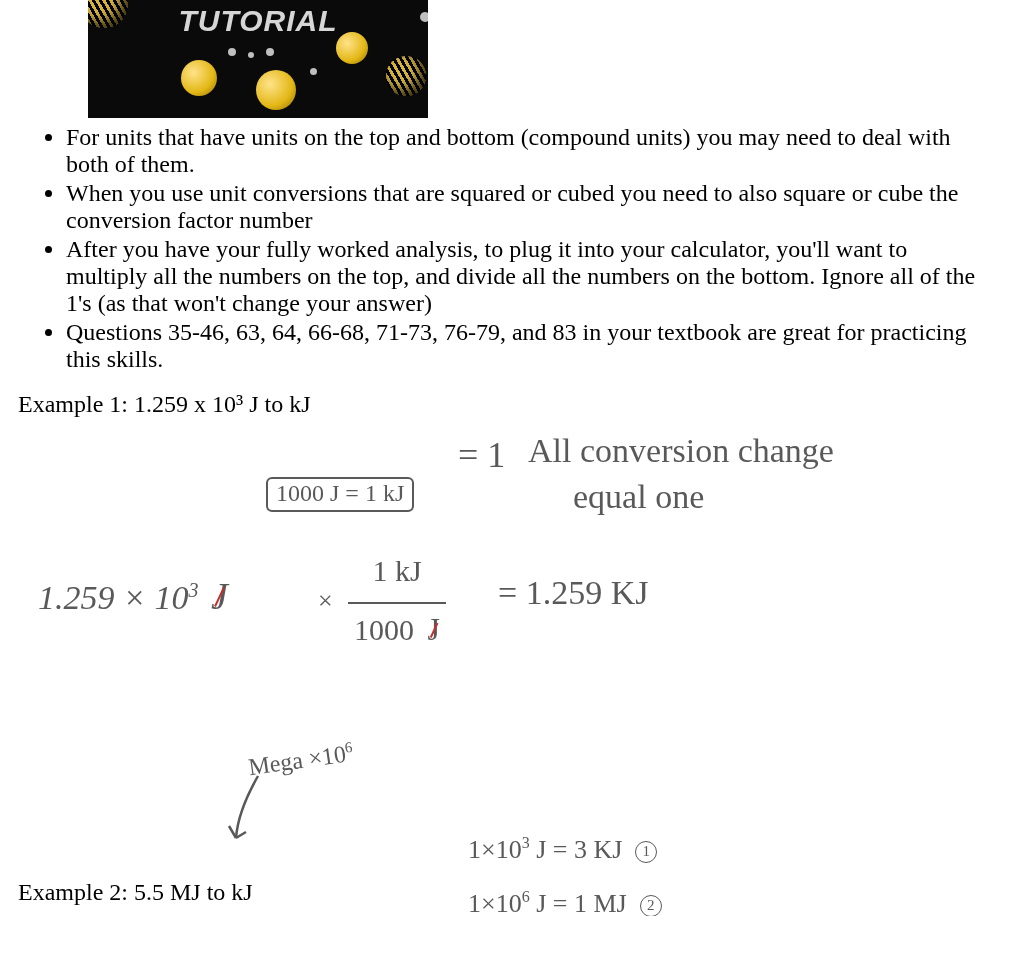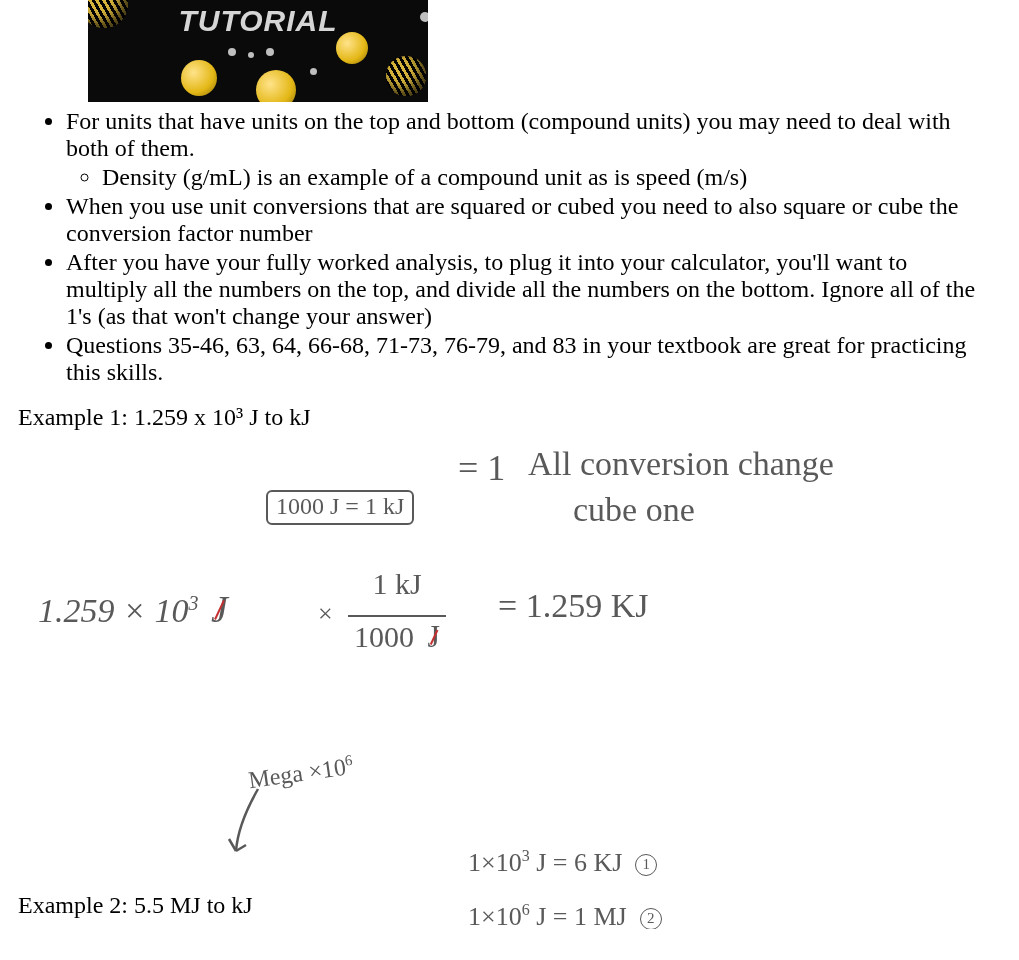--- a/index.html
+++ b/index.html
@@ -8,21 +8,21 @@
     color: #000;
     margin: 0;
     padding: 0 18px 0 18px;
     background: #fff;
     width: 1019px;
     box-sizing: border-box;
   }
   .banner {
     background: #0a0a0a;
     width: 340px;
-    height: 102px;
+    height: 118px;
     margin-left: 70px;
     position: relative;
     margin-bottom: 6px;
     overflow: hidden;
   }
   .banner-title {
     position: absolute;
     top: 4px; left: 0; right: 0;
     text-align: center;
     font-family: 'Arial Black', Arial, sans-serif;
@@ -58,21 +58,21 @@
     border-radius: 6px;
     padding: 1px 8px 3px 8px;
     font-size: 24px;
     display:inline-block;
   }
   .frac {
     display:inline-block; text-align:center; vertical-align:middle;
     line-height: 1;
   }
   .frac .num { display:block; padding: 0 6px 16px 6px; }
-  .frac .den { display:block; padding: 3px 6px 0 6px; border-top:2.5px solid #595959; }
+  .frac .den { display:block; padding: 9px 6px 0 6px; border-top:2.5px solid #595959; }
   .strike { position:relative; display:inline-block; }
   .strike::after {
     content:'';
     position:absolute;
     left:-2px; right:-2px; top:50%;
     border-top:2.5px solid #c43030;
     transform: rotate(-65deg);
   }
   .hw2-area { position: relative; height: 170px; font-family: 'Segoe Script','Comic Sans MS',cursive; }
   .ex2-row { position:absolute; bottom: 10px; left:0; font-family: 'Times New Roman', Times, serif; font-size: 24px; }
@@ -92,39 +92,36 @@
   <div class="wdot" style="left:222px; top:68px;  width:7px;  height:7px;"></div>
   <div class="yball" style="left:248px; top:32px;  width:32px; height:32px;"></div>
   <div class="stripeball" style="left:298px; top:56px;  width:40px; height:40px;"></div>
   <div class="wdot" style="right:-2px; top:12px;  width:10px; height:10px;"></div>
   <div class="banner-title">TUTORIAL</div>
 </div>
 
 <ul class="outer">
   <li>
     <span>For units that have units on the top and bottom (compound units) you may need to deal with both of them.</span>
-    <ul class="inner">
-      <li>Density (g/mL) is an example of a compound unit as is speed (m/s)</li>
-    </ul>
   </li>
   <li>When you use unit conversions that are squared or cubed you need to also square or cube the conversion factor number</li>
   <li>After you have your fully worked analysis, to plug it into your calculator, you'll want to multiply all the numbers on the top, and divide all the numbers on the bottom. Ignore all of the 1's (as that won't change your answer)</li>
   <li>Questions 35-46, 63, 64, 66-68, 71-73, 76-79, and 83 in your textbook are great for practicing this skills.</li>
 </ul>
 
 <div class="example-label">Example 1: 1.259 x 10³ J to kJ</div>
 
 <div class="hw-area">
 
   <span class="hw hwbox" style="left:248px; top:7px;margin-top:44px;">1000 J = 1 kJ</span>
 
   <span class="hw" style="left:440px; top:8px; font-size:36px;">= 1</span>
 
   <span class="hw" style="left:510px; top:6px; font-size:34px;">All conversion change</span>
-  <span class="hw" style="left:555px; top:52px; font-size:34px;">cube one</span>
+  <span class="hw" style="left:555px; top:52px; font-size:34px;">equal one</span>
 
   <span class="hw" style="left:20px; top:148px; font-size:34px;font-style:italic;">
     <span>1.259 × 10</span><sup style="font-size:20px;">3</sup>
     <span class="strike" style="font-size:38px; margin-left:4px;">J</span>
   </span>
   <span class="hw" style="left:300px; top:160px; font-size:26px;">×</span>
   <span class="hw frac" style="left:330px; top:130px; font-size:30px;">
     <span class="num">1 kJ</span>
     <span class="den">
       <span>1000</span>
@@ -140,21 +137,21 @@
     <span>Mega ×10</span><sup style="font-size:15px;">6</sup>
   </span>
 
   <svg class="arrow-svg" style="left:200px; top:20px;" width="60" height="90">
     <path d="M40,10 Q20,45 18,72" stroke="#595959" stroke-width="2.5" fill="none"></path>
     <path d="M18,72 l-7,-12 M18,72 l10,-6" stroke="#595959" stroke-width="2.5" fill="none"></path>
   </svg>
 
   <span class="hw" style="left:450px; top:88px; font-size:26px;">
     <span>1×10</span><sup style="font-size:16px;">3</sup>
-    <span>J = 6 KJ</span>
+    <span>J = 3 KJ</span>
     &nbsp;<span class="circled">1</span>
   </span>
   <span class="hw" style="left:450px; top:142px; font-size:26px;">
     <span>1×10</span><sup style="font-size:16px;">6</sup>
     <span>J = 1 MJ</span>
     &nbsp;<span class="circled">2</span>
   </span>
 
   <div class="ex2-row">Example 2: 5.5 MJ to kJ</div>
 </div>

